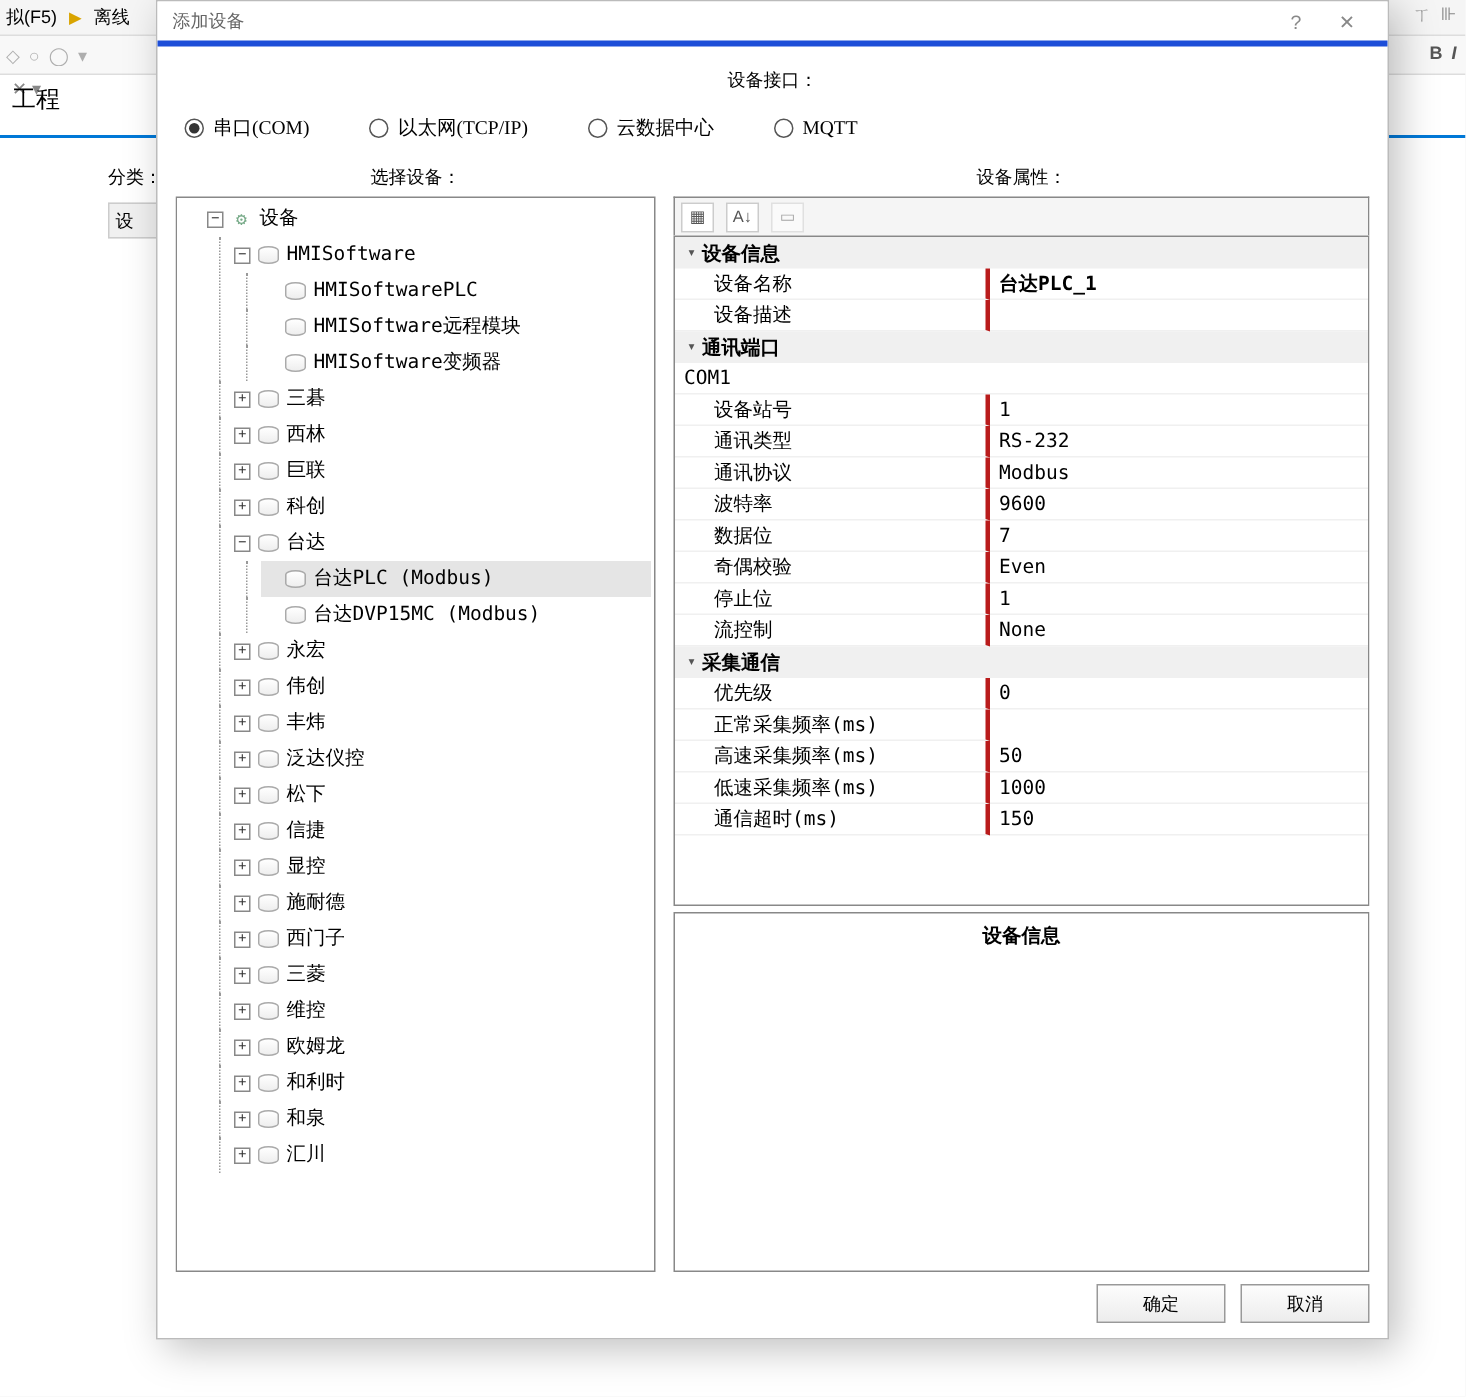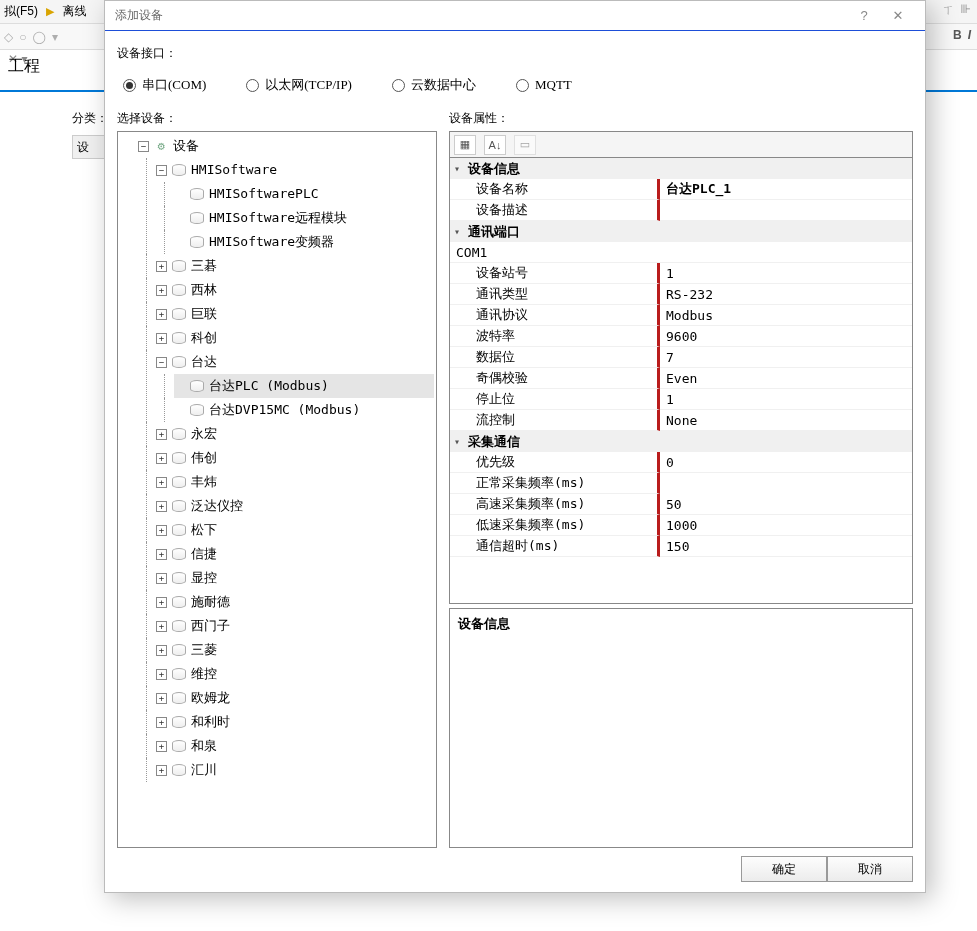--- a/index.html
+++ b/index.html
@@ -105,40 +105,41 @@
   box-shadow: 6px 6px 25px rgba(0,0,0,0.25);
   display: flex;
   flex-direction: column;
 }
 .titlebar {
   height: 30px;
   display: flex;
   align-items: center;
   padding: 0 10px;
   background: #fff;
-  border-bottom: 1px solid #1d4ed8;
+  border-bottom: 4px solid #1d4ed8;
 }
 .titlebar .title { flex: 1; color: #666; }
 .titlebar .tbtn {
   width: 34px;
   height: 24px;
   display: flex;
   align-items: center;
   justify-content: center;
   color: #888;
   font-size: 13px;
 }
 
 .content {
   flex: 1;
   padding: 10px 12px 8px 12px;
   display: flex;
   flex-direction: column;
   gap: 8px;
   overflow: hidden;
+  text-align: center;
 }
 
 .section-label { font-size: 12px; margin: 4px 0 2px 0; }
 
 
 .radio-row {
   display: flex;
   gap: 40px;
   padding: 4px 0 8px 6px;
   align-items: center;
@@ -298,20 +299,21 @@
   font-family: "SimSun", monospace;
   font-size: 13px;
   font-weight: bold;
   margin-top: 4px;
 }
 
 
 .footer {
   display: flex;
   justify-content: flex-end;
+  gap: 10px;
   padding: 0 12px 10px 0;
 }
 .btn {
   width: 86px;
   height: 26px;
   border: 1px solid #999;
   background: linear-gradient(#fdfdfd,#ececec);
   display: flex;
   align-items: center;
   justify-content: center;

